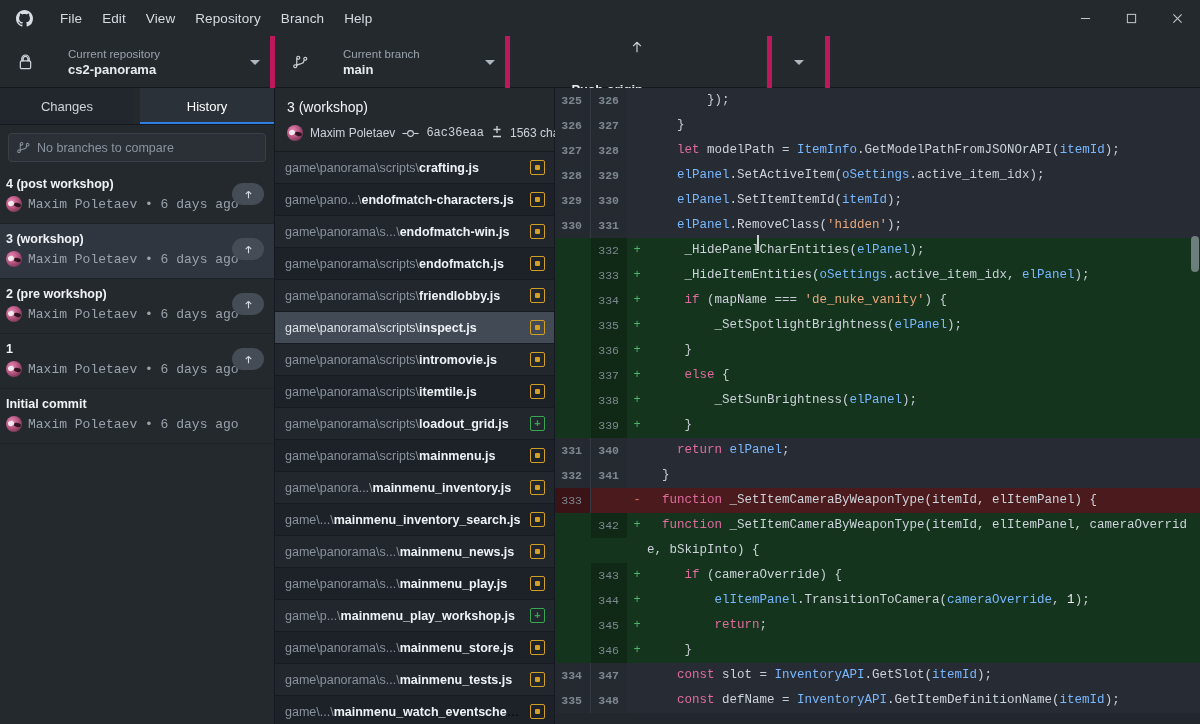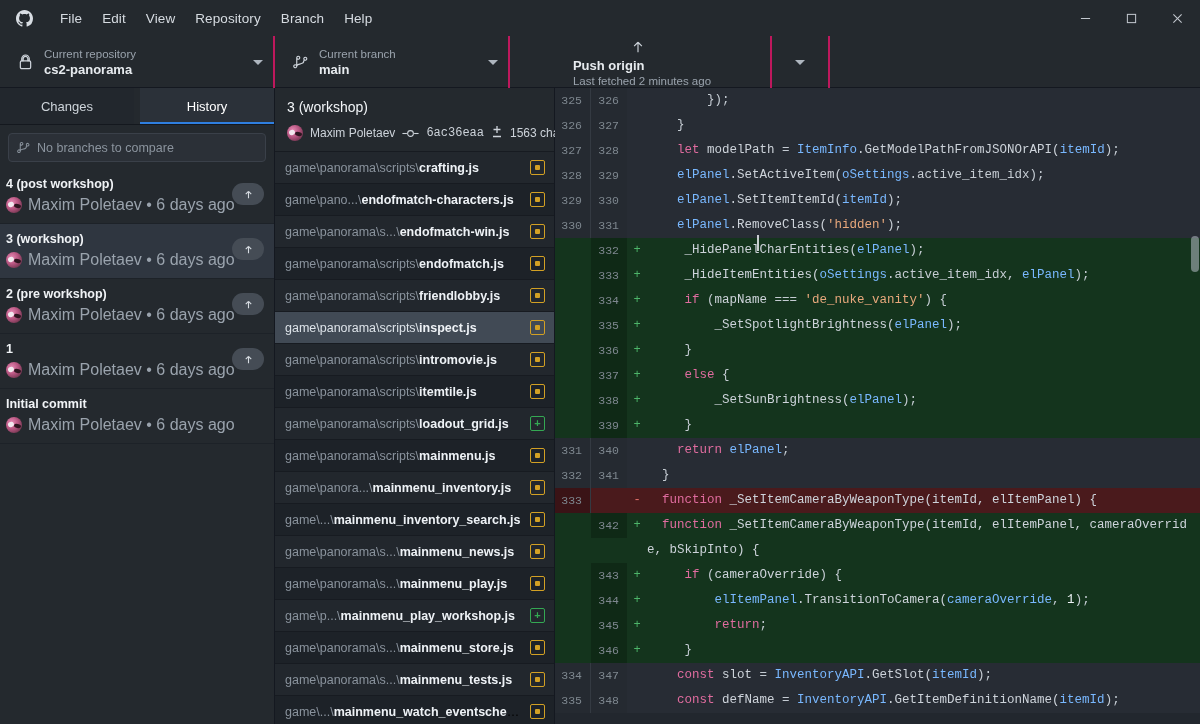--- a/index.html
+++ b/index.html
@@ -24,21 +24,21 @@
     letter-spacing: .1px; cursor: default;
   }
   .wincontrols { position: absolute; right: 0; top: 0; height: 36px; display: flex; }
   .wc { width: 46px; height: 36px; display: flex; align-items: center; justify-content: center; }
   .wc svg { width: 11px; height: 11px; stroke: #c2c8cf; stroke-width: 1.1; fill: none; }
 
   
   .toolbar { height: 52px; flex: 0 0 52px; display: flex; background: #24292e; border-bottom: 1px solid #141820; }
   .tb-cell {
     display: flex; align-items: center; height: 52px; position: relative;
-    border-right: 2px solid #be185d; padding: 0 10px 0 14px;
+    border-right: 5px solid #be185d; padding: 0 10px 0 14px; gap: 24px;
   }
   .tb-repo { width: 275px; }
   .tb-branch { width: 235px; }
   .tb-push { width: 262px; flex-direction: column; }
   .tb-caret-cell { width: 58px; justify-content: center; padding: 0; }
   .tb-icon { width: 22px; flex: 0 0 22px; display: flex; align-items: center; justify-content: center; margin-right: 8px; }
   .tb-icon svg { fill: #cfd5dc; }
   .tb-text { flex: 1 1 auto; min-width: 0; }
   .tb-label { font-size: 11.5px; color: #9aa3ad; line-height: 15px; white-space: nowrap; overflow: hidden; text-overflow: ellipsis; }
   .tb-value { font-size: 13px; color: #e7ebef; font-weight: bold; line-height: 16px; white-space: nowrap; overflow: hidden; text-overflow: ellipsis; }
@@ -76,21 +76,21 @@
   .commit-row.selected { background: #2f3640; }
   .commit-title { font-size: 12.5px; color: #f0f3f6; font-weight: bold; line-height: 17px; white-space: nowrap; overflow: hidden; text-overflow: ellipsis; padding-right: 42px; }
   .commit-meta { display: flex; align-items: center; gap: 6px; margin-top: 3px; }
   .avatar {
     width: 16px; height: 16px; border-radius: 50%; flex: 0 0 16px; overflow: hidden;
     background: radial-gradient(circle at 35% 35%, #e98bb6 0%, #b5547f 45%, #4a2333 100%);
     position: relative;
   }
   .avatar::before { content:""; position:absolute; left:2px; top:5px; width:6px; height:5px; background:#f2e9ef; border-radius:50%; transform: rotate(-18deg); }
   .avatar::after { content:""; position:absolute; right:1px; top:7px; width:7px; height:4px; background:#2d1620; border-radius:50%; transform: rotate(12deg); }
-  .commit-author { font-size: 16px; color: #9aa3ad; white-space: nowrap; overflow: hidden; text-overflow: ellipsis; }
+  .commit-author { font-size: 13px; color: #9aa3ad; white-space: nowrap; overflow: hidden; text-overflow: ellipsis; font-family: Liberation Mono, monospace; }
   .push-pill {
     position: absolute; right: 10px; top: 14px; width: 32px; height: 22px; border-radius: 11px;
     background: #454c55; display: flex; align-items: center; justify-content: center;
   }
   .push-pill svg { width: 11px; height: 11px; fill: #d7dce2; }
 
   
   .center { width: 280px; flex: 0 0 280px; background: #1f242a; border-right: 1px solid #141820; display: flex; flex-direction: column; min-height: 0; }
   .commit-header { padding: 10px 12px 9px 12px; border-bottom: 1px solid #171b21; background: #24292e; }
   .ch-title { font-size: 14px; color: #f2f5f8; line-height: 19px; white-space: nowrap; overflow: hidden; }
@@ -128,21 +128,21 @@
   .diff { flex: 1 1 auto; background: #22272e; min-width: 0; overflow: hidden; position: relative;
           font-family: "Liberation Mono", "DejaVu Sans Mono", monospace; }
   .dline { display: flex; align-items: flex-start; font-size: 12.5px; line-height: 25px; min-height: 25px; }
   .dline.ctx { background: #272c34; }
   .dline.add { background: #14341d; }
   .dline.del { background: #4a1a1c; }
   .gut {
     width: 36px; flex: 0 0 36px; text-align: right; padding-right: 8px;
     color: #7e878f; font-size: 11.5px; user-select: none;
   }
-  .dline.ctx .gut { background: #252a31; }
+  .dline.ctx .gut { background: #252a31; font-weight: bold; }
   .dline.add .gut { background: #0f2916; }
   .dline.del .gut { background: #3a1316; }
   .gut.old { border-right: 1px solid #343a42; }
   .marker { width: 20px; flex: 0 0 20px; text-align: center; font-size: 12px; }
   .dline.add .marker { color: #4db56a; }
   .dline.del .marker { color: #e5736b; }
   .code { flex: 1 1 auto; white-space: pre-wrap; word-break: break-all; padding-right: 10px; color: #c5ccd3; }
   .k  { color: #e06c9f; }   
   .ty { color: #79b8ff; }   
   .fn { color: #cdd3da; }   

